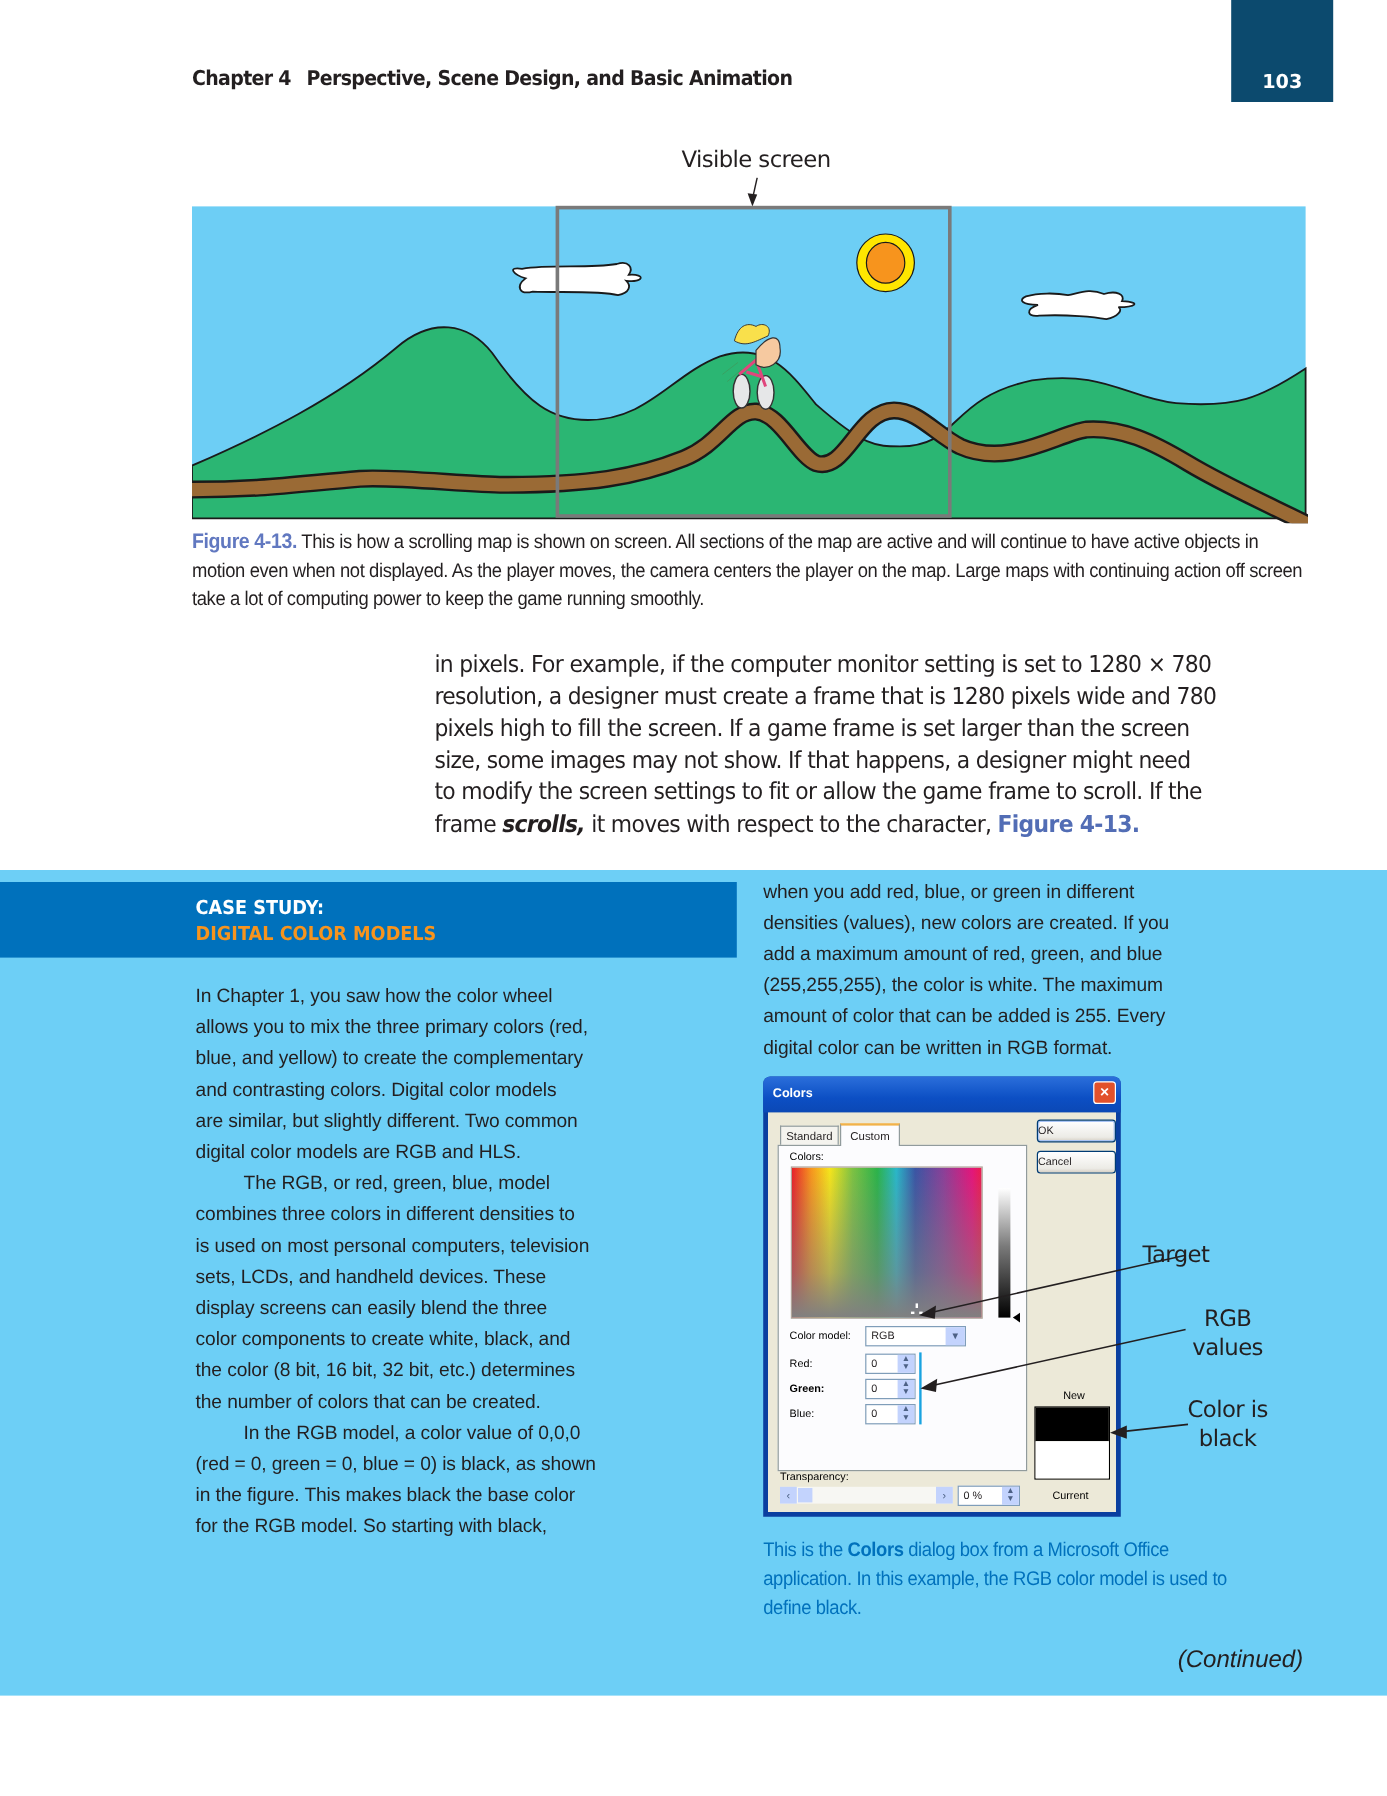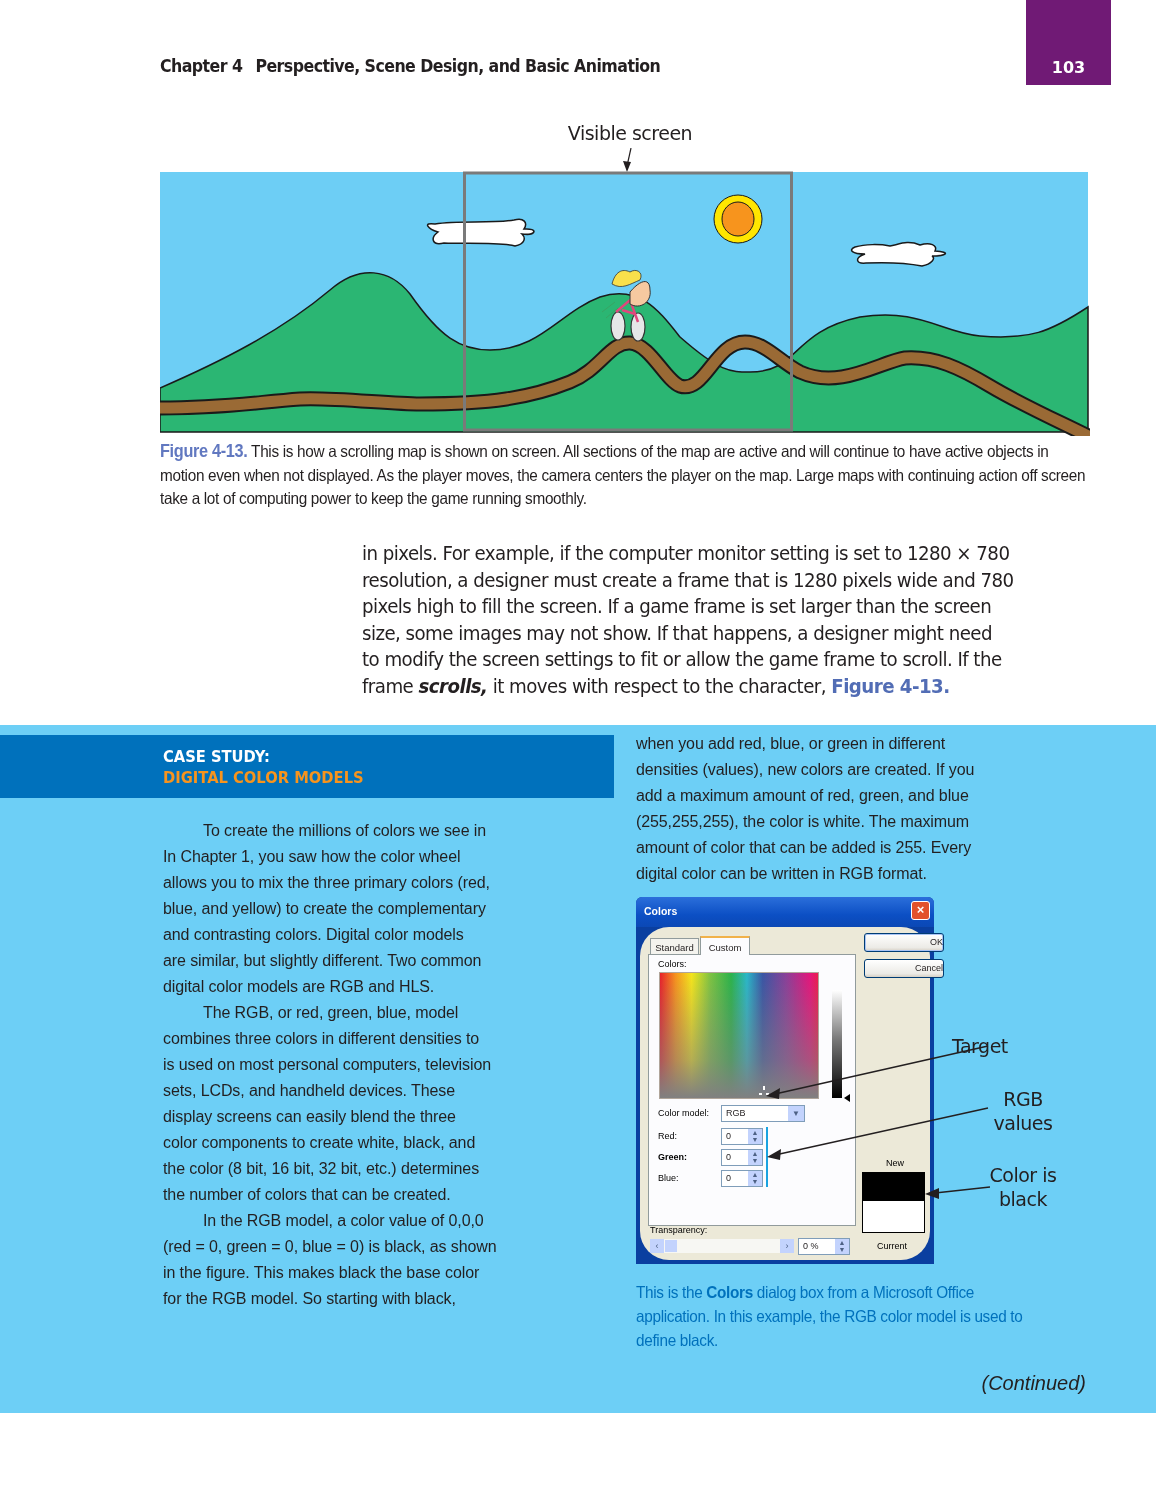--- a/index.html
+++ b/index.html
@@ -84,21 +84,20 @@
     position: absolute; left: 8px; top: 8px; color: #fff; font-weight: bold; font-size: 10.5px;
   }
   #dialog-close {
     position: absolute; right: 4px; top: 4px; width: 19px; height: 19px; border-radius: 3px;
     background: #e2512b; border: 1px solid #fff; box-sizing: border-box;
     color: #fff; font-weight: bold; font-size: 13px; line-height: 16px; text-align: center;
   }
   #dialog-body {
     position: absolute; left: 4px; right: 4px; top: 30px; bottom: 4px;
     background: #ece9d8;
-    border-radius: 29px;
   }
   .tab {
     position: absolute; top: 9px; height: 19px; font-size: 9.5px; line-height: 19px; text-align: center;
     border: 1px solid #919b9c; border-bottom: none; background: #f4f3ee; box-sizing: border-box;
   }
   #tab-standard { left: 10px; width: 49px; top: 11px; height: 17px; line-height: 17px; }
   #tab-custom { left: 60px; width: 50px; border-top: 2px solid #f1b24a; background: #fcfcfe; }
   #tab-panel {
     position: absolute; left: 8px; top: 27px; width: 208px; height: 272px;
     background: #fcfcfe; border: 1px solid #919b9c; box-sizing: border-box;
@@ -126,23 +125,23 @@
   }
   .spin {
     position: absolute; right: 0; top: 0; bottom: 0; width: 14px; background: #c3d3fd;
     font-size: 7px; line-height: 7px; text-align: center; color: #4d6185;
   }
   .combo-btn {
     position: absolute; right: 0; top: 0; bottom: 0; width: 16px; background: #c3d3fd;
     font-size: 8px; line-height: 15px; text-align: center; color: #4d6185;
   }
   .btn {
-    position: absolute; width: 80px; height: 19px; border: 1px solid #003c74; border-radius: 3px;
+    position: absolute; width: 66px; height: 19px; border: 1px solid #003c74; border-radius: 3px;
     background: linear-gradient(#ffffff, #ecebe6 80%, #d6d0c5); box-sizing: border-box;
-    font-size: 9px; line-height: 17px; text-align: right;
+    font-size: 9px; line-height: 17px; text-align: left;
   }
   #ok-btn { left: 224px; top: 6px; box-shadow: inset 0 0 0 1px #a9c4f5; }
   #cancel-btn { left: 224px; top: 32px; }
   #new-label { left: 246px; top: 231px; }
   #swatch { position: absolute; left: 222px; top: 245px; width: 63px; height: 61px; border: 1px solid #000; box-sizing: border-box; }
   #swatch-new { height: 28px; background: #000; }
   #swatch-current { height: 31px; background: #fff; }
   #current-label { left: 237px; top: 314px; }
   #transp-slider { position: absolute; left: 10px; top: 312px; width: 144px; height: 14px; background: #f7f7f3; }
   .sl-btn { position: absolute; top: 0; width: 14px; height: 14px; background: #c3d3fd; font-size: 9px; line-height: 14px; text-align: center; color: #4d6185; }
@@ -167,21 +166,21 @@
     left: 940px; top: 1372px; width: 146px; text-align: right;
     font-size: 20px; font-style: italic;
   }
 </style>
 </head>
 <body>
 
 <div id="running-head" class="abs">
   <span class="chap">Chapter 4</span><span>Perspective, Scene Design, and Basic Animation</span>
 </div>
-<div id="page-tab" class="abs" style="background: #701a75;">
+<div id="page-tab" class="abs" style="background: #0c4a6e;">
   <span id="page-num">103</span>
 </div>
 
 <div id="visible-label" class="abs">Visible screen</div>
 <svg id="scene" class="abs" width="930" height="288" viewBox="0 0 930 288">
 
   <g>
     <line x1="471" y1="0" x2="467" y2="18" stroke="#231f20" stroke-width="1.2"></line>
     <polygon points="463,13 467,24 471,14" fill="#231f20"></polygon>
   </g>
@@ -229,21 +228,20 @@
 
 <div id="case-panel" class="abs" style="background: rgb(109, 207, 246);"></div>
 <div id="case-header" class="abs" style="background: rgb(0, 113, 188);">
   <div id="case-label">
     <span class="l1">CASE STUDY:</span>
     <span class="l2" style="color: rgb(247, 148, 29);">DIGITAL COLOR MODELS</span>
   </div>
 </div>
 
 <div id="left-col" class="abs col-text">
-    <span class="line indent">To create the millions of colors we see in</span>
     <span class="line">In Chapter 1, you saw how the color wheel</span>
     <span class="line">allows you to mix the three primary colors (red,</span>
     <span class="line">blue, and yellow) to create the complementary</span>
     <span class="line">and contrasting colors. Digital color models</span>
     <span class="line">are similar, but slightly different. Two common</span>
     <span class="line">digital color models are RGB and HLS.</span>
     <span class="line indent">The RGB, or red, green, blue, model</span>
     <span class="line">combines three colors in different densities to</span>
     <span class="line">is used on most personal computers, television</span>
     <span class="line">sets, LCDs, and handheld devices. These</span>

